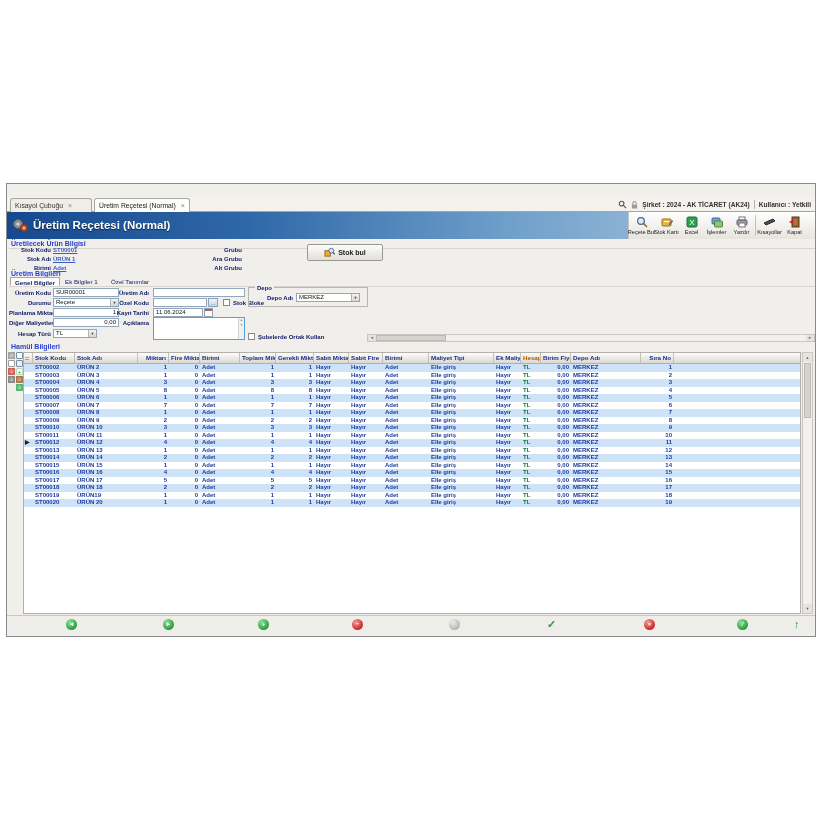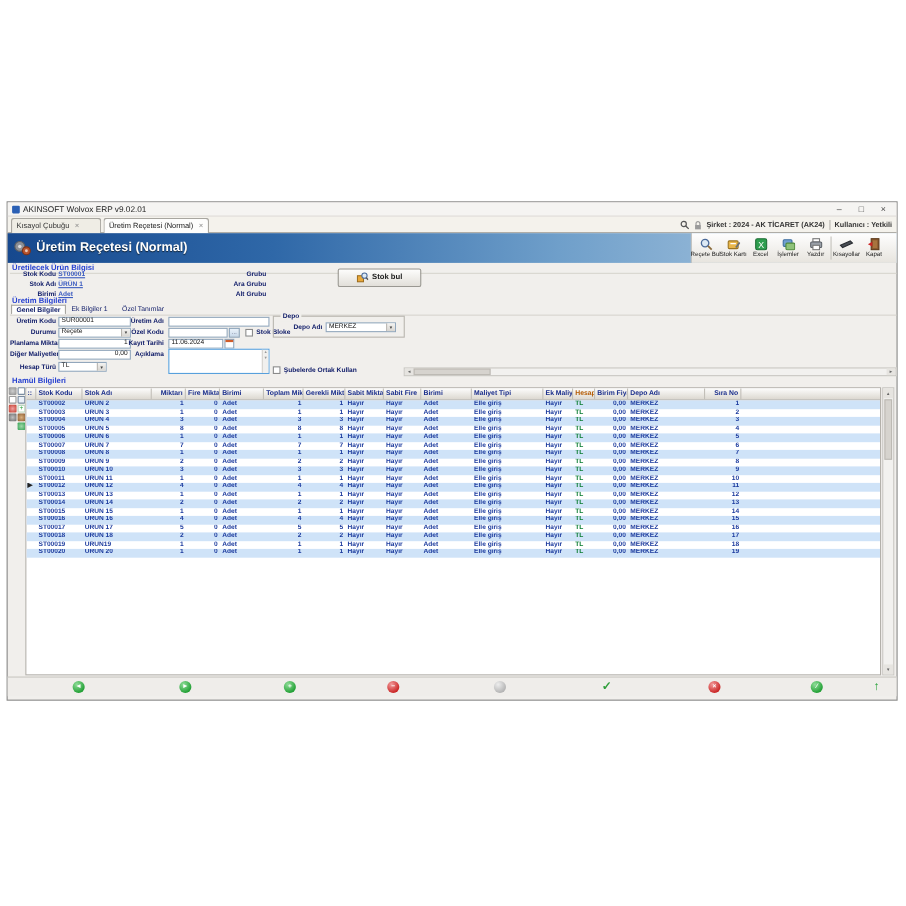--- a/index.html
+++ b/index.html
@@ -82,29 +82,20 @@
   .circ.red{background:radial-gradient(circle at 35% 30%,#f29a9a,#c92222 75%);}
   .circ.gray{background:radial-gradient(circle at 35% 30%,#ededed,#b2b2b2 75%);color:#777;}
   .flat{position:absolute;top:2px;font-size:11px;font-weight:bold;line-height:13px;}
 </style>
 </head>
 <body>
 
 <div class="screen">
   <div class="window">
 
-    <div class="titlebar">
-      <span class="appicon"></span>
-      <span class="apptitle">AKINSOFT Wolvox ERP v9.02.01</span>
-      <span class="winbtns">
-        <span class="winbtn">–</span>
-        <span class="winbtn">□</span>
-        <span class="winbtn">×</span>
-      </span>
-    </div>
 
     <div class="tabrow">
       <div class="apptab" style="left:3px;width:82px;">
         <span>Kısayol Çubuğu</span>
         <span class="tclose">×</span>
       </div>
       <div class="apptab active" style="left:87px;width:96px;">
         <span>Üretim Reçetesi (Normal)</span>
         <span class="tclose">×</span>
       </div>

